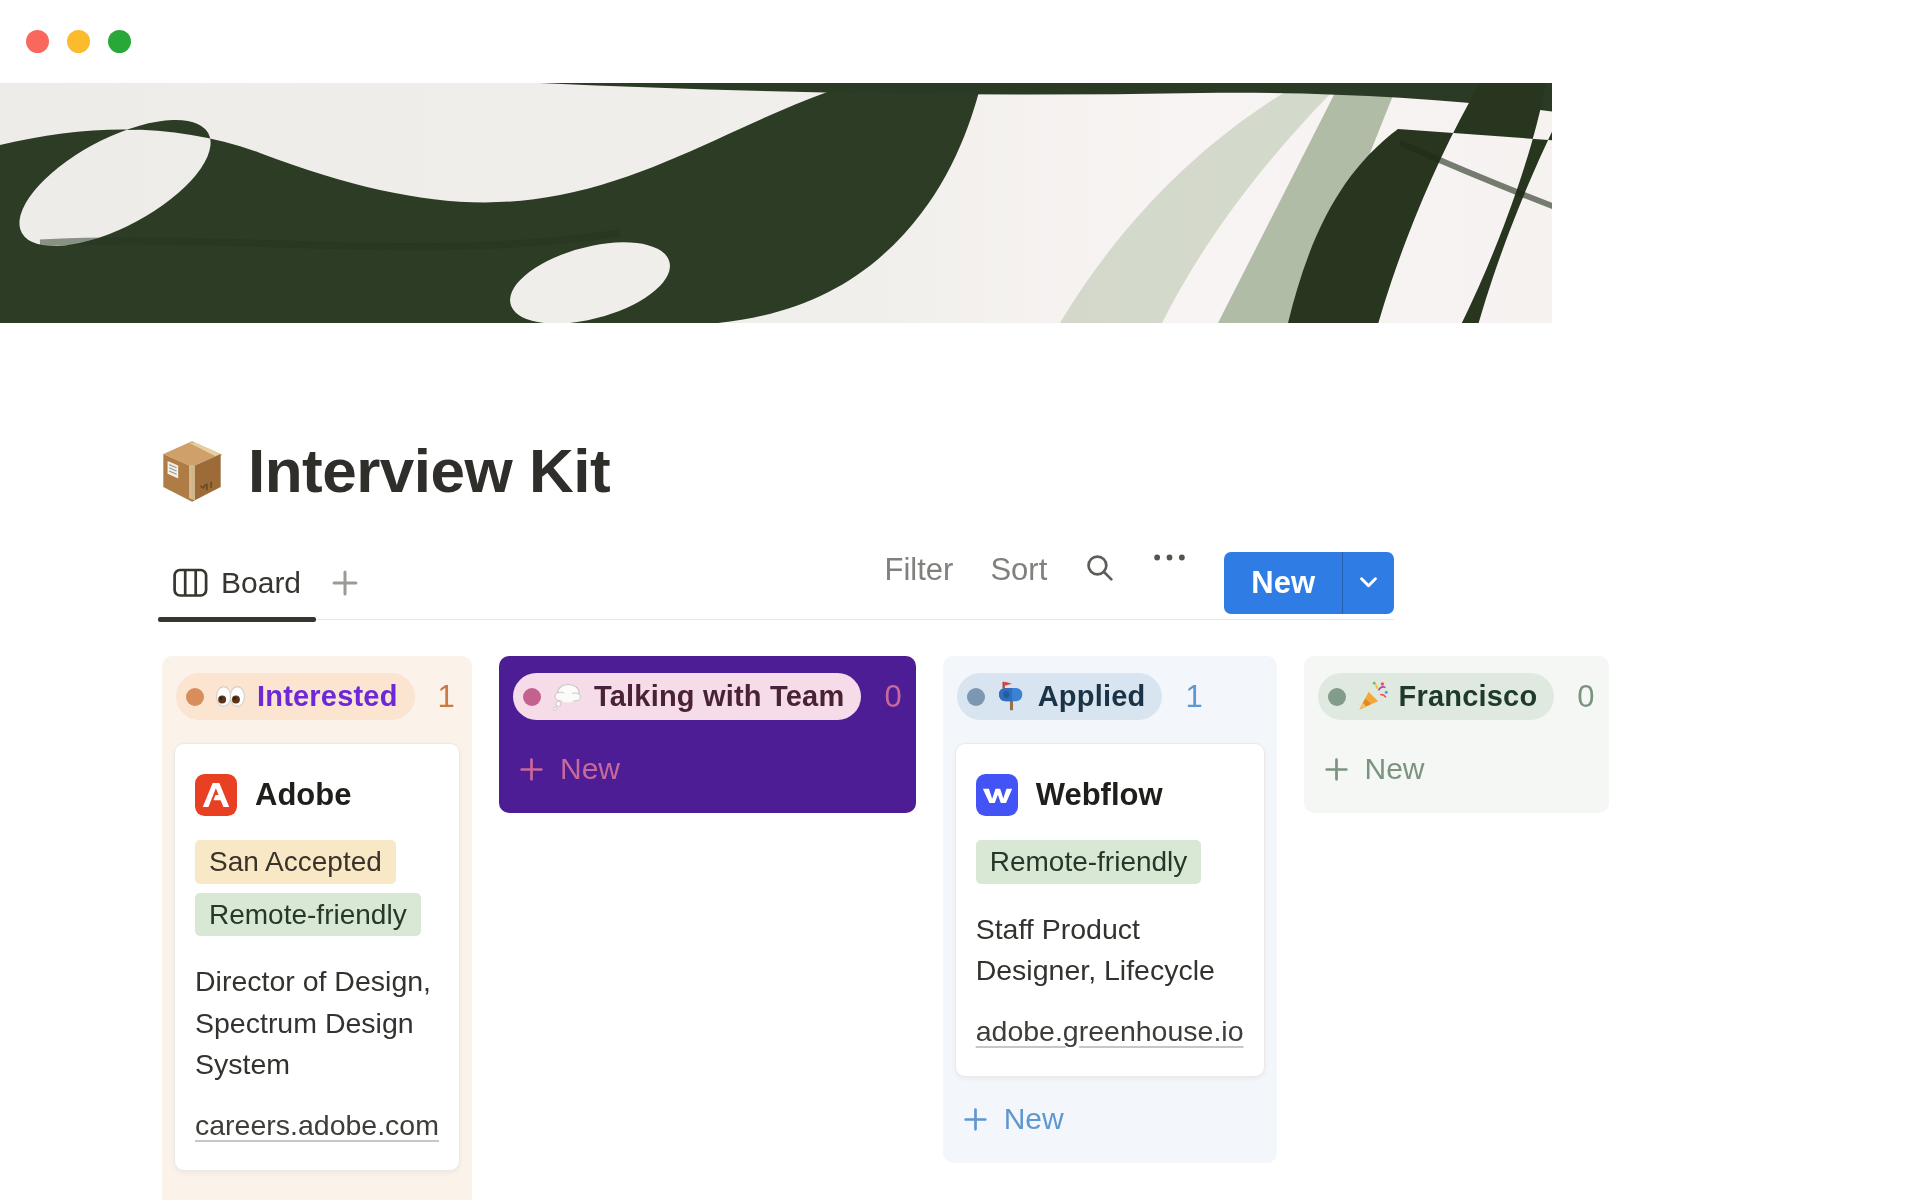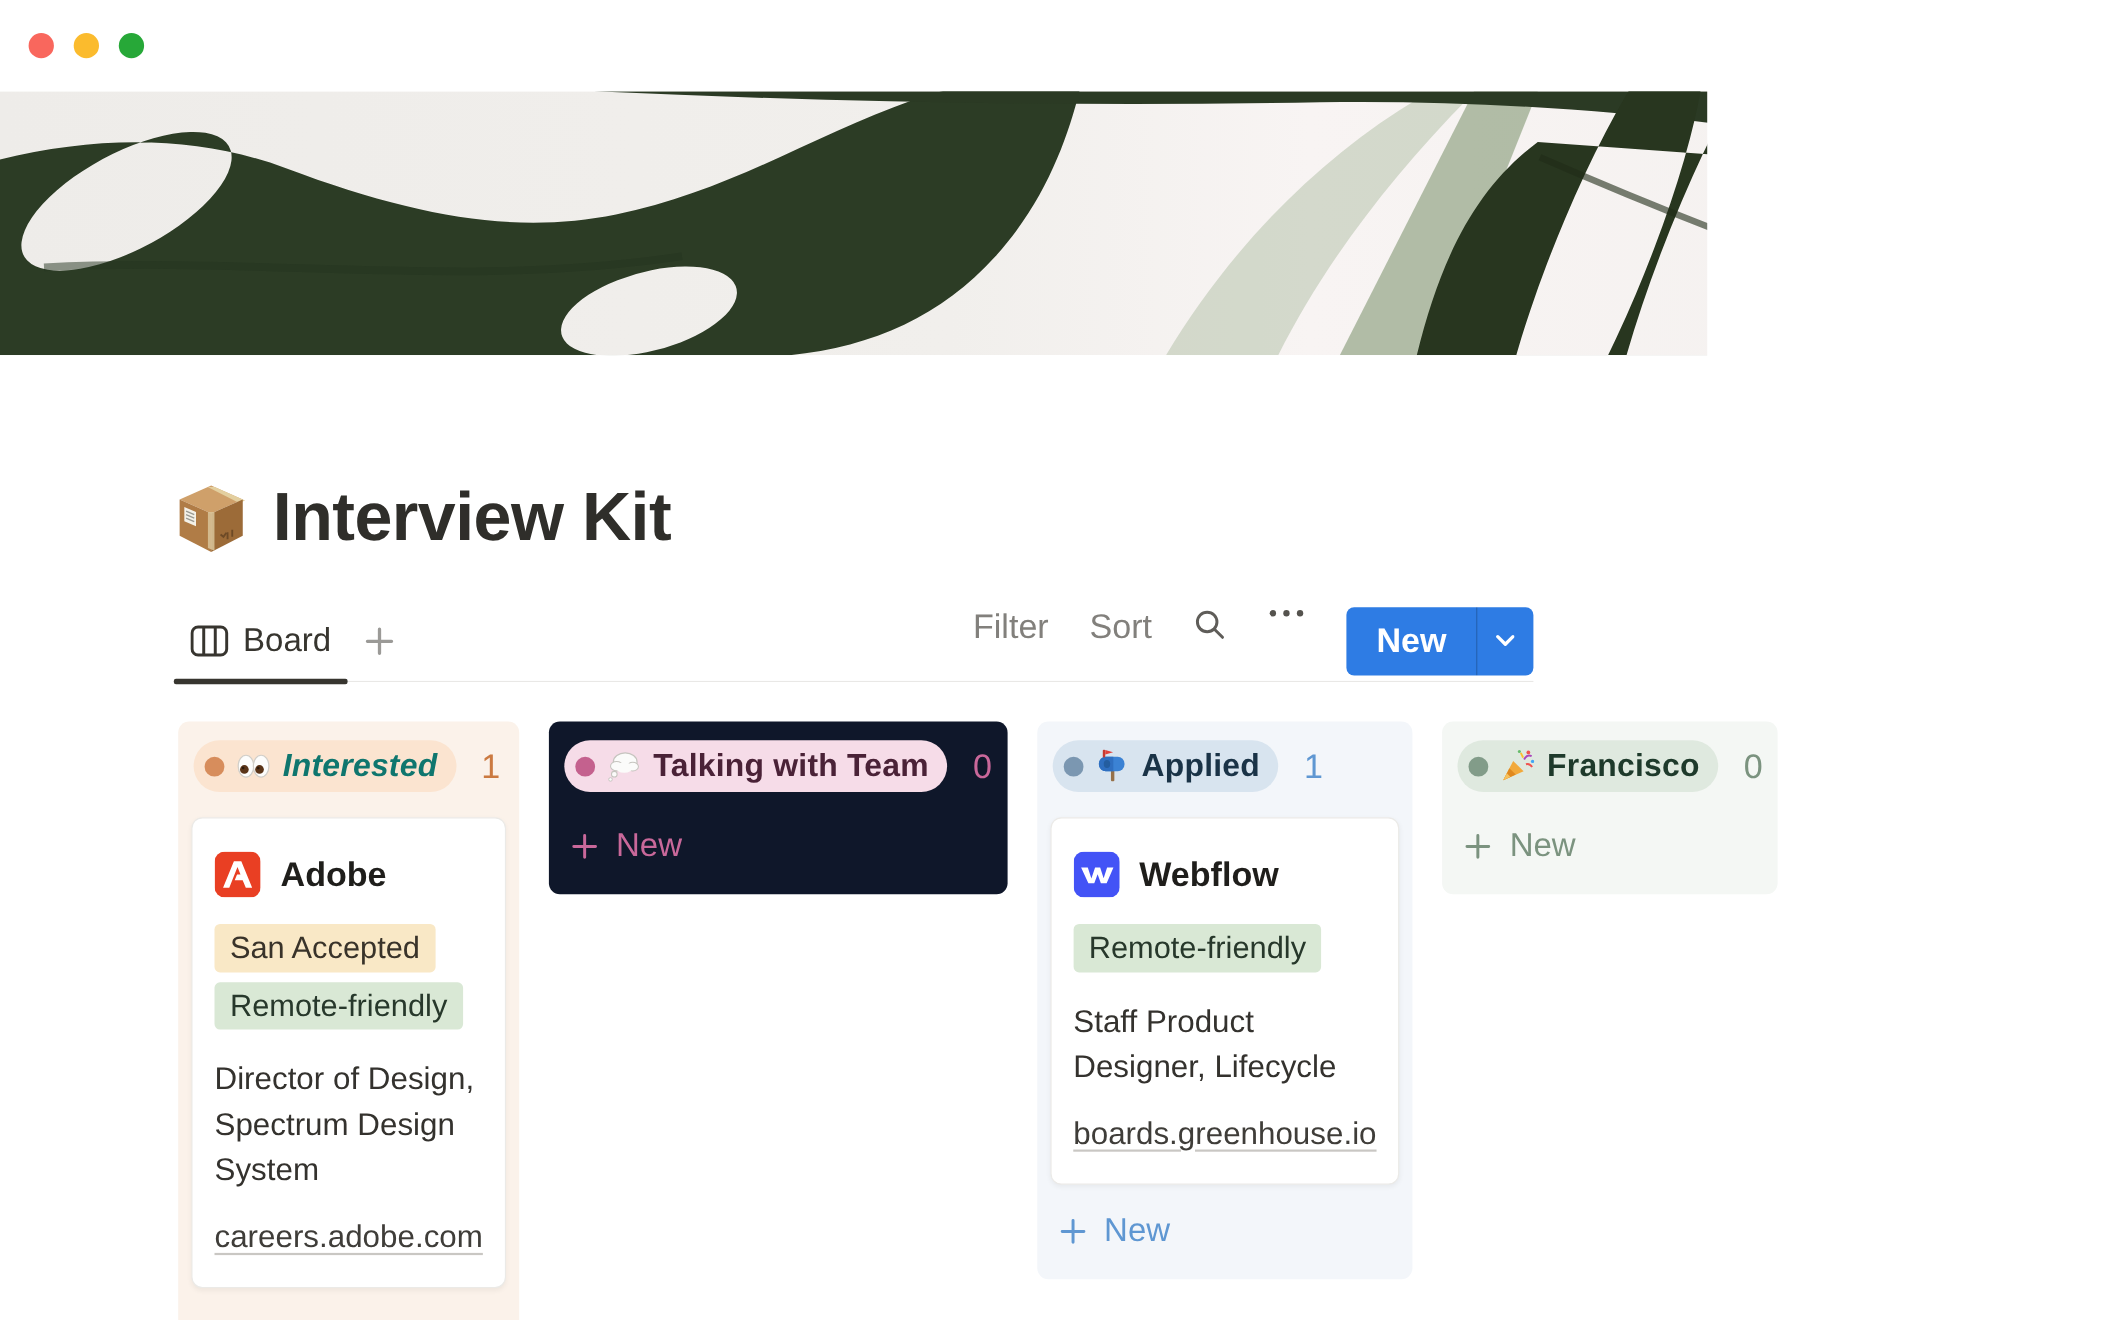--- a/index.html
+++ b/index.html
@@ -234,21 +234,21 @@
     </div>
 
     <div class="board">
   <div class="column" style="background: rgb(251, 242, 234);">
     <div class="column-header">
       <span class="pill" style="background: rgb(251, 228, 208);">
         <span class="pill-dot" style="background: rgb(215, 141, 92);"></span>
         <svg class="pill-emoji" width="31" height="31">
                 <use href="#sym-eyes"></use>
               </svg>
-        <span class="pill-label" style="color: #0f766e; font-style: italic;">Interested</span>
+        <span class="pill-label" style="color: #6d28d9;">Interested</span>
       </span>
       <span class="col-count" style="color: rgb(203, 122, 65);">1</span>
     </div>
     <div class="cards">
   <div class="card">
     <div class="card-head">
       <svg class="company-logo" width="42" height="42">
                   <use href="#sym-adobe"></use>
                 </svg>
       <span class="company-name">Adobe</span>
@@ -262,21 +262,21 @@
   </div>
 </div>
     <div class="new-row" style="color: rgb(203, 122, 65);">
       <svg>
               <use href="#sym-plus"></use>
             </svg>
       <span class="new-row-label">New</span>
     </div>
   </div>
 
-  <div class="column" style="background: #0f172a;">
+  <div class="column" style="background: #4c1d95;">
     <div class="column-header">
       <span class="pill" style="background: rgb(246, 220, 232);">
         <span class="pill-dot" style="background: rgb(196, 97, 142);"></span>
         <svg class="pill-emoji" width="31" height="31">
                 <use href="#sym-thought-balloon"></use>
               </svg>
         <span class="pill-label" style="color: rgb(74, 34, 55);">Talking with Team</span>
       </span>
       <span class="col-count" style="color: rgb(201, 104, 154);">0</span>
     </div>
@@ -305,21 +305,21 @@
     <div class="card-head">
       <svg class="company-logo" width="42" height="42">
                   <use href="#sym-webflow"></use>
                 </svg>
       <span class="company-name">Webflow</span>
     </div>
     <div class="tags">
                 <span class="tag" style="background: rgb(217, 232, 213); color: rgb(39, 56, 43);">Remote-friendly</span>
               </div>
     <div class="job-desc">Staff Product Designer, Lifecycle</div>
-    <a class="job-link">boards.greenhouse.io</a>
+    <a class="job-link">adobe.greenhouse.io</a>
   </div>
 </div>
     <div class="new-row" style="color: rgb(95, 151, 210);">
       <svg>
               <use href="#sym-plus"></use>
             </svg>
       <span class="new-row-label">New</span>
     </div>
   </div>
 

